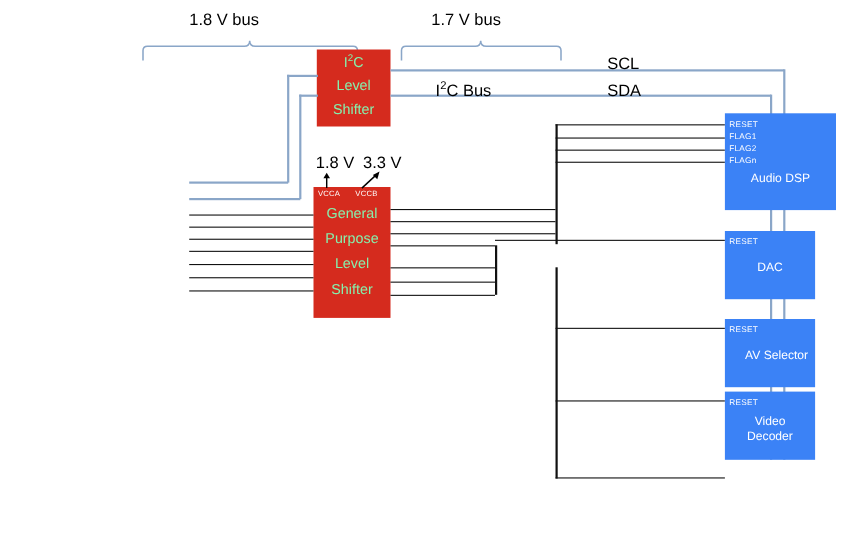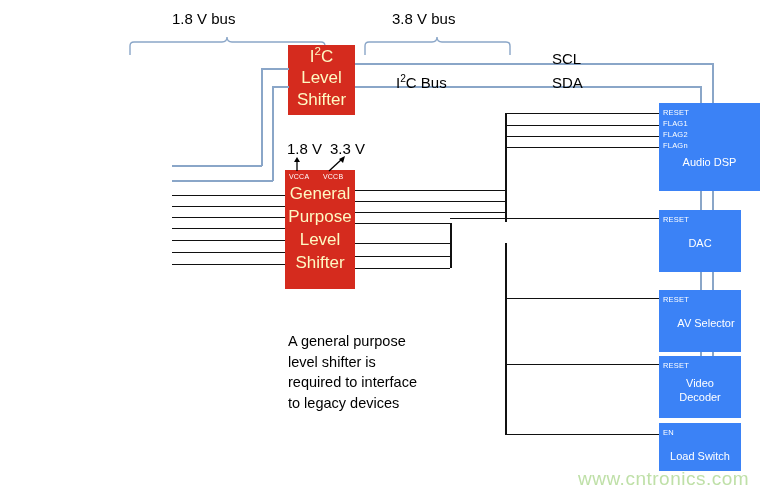--- a/index.html
+++ b/index.html
@@ -18,21 +18,21 @@
   .bh{height:1px;}
   .bv{width:1px;}
 
   .lbl{position:absolute;white-space:nowrap;color:#000;}
   .title-lbl{font-size:15px;}
   .sig-lbl{font-size:15px;}
 
   .dev-title{position:absolute;left:0;right:0;text-align:center;font-size:11px;color:#fff;}
   .pin{position:absolute;left:4px;font-size:7.5px;color:#ffffff;letter-spacing:.2px;}
 
-  .ls-text{position:absolute;left:0;right:0;text-align:center;font-size:17px;color:#fef9c3;line-height:19px;}
+  .ls-text{position:absolute;left:0;right:0;text-align:center;font-size:13px;color:#86efac;line-height:19px;}
   .vcc{position:absolute;font-size:7px;color:#ffffff;letter-spacing:.2px;}
 
   .proc-label{position:absolute;left:0;right:0;top:50%;transform:translateY(-50%);
               text-align:center;font-size:15px;color:#fff;}
 
   .note{position:absolute;font-size:14.5px;color:#000;line-height:20.5px;white-space:pre-line;}
 
   .watermark{position:absolute;font-size:19px;color:#bfe0a8;letter-spacing:.5px;
              font-family:"Liberation Sans",sans-serif;}
 
@@ -45,21 +45,21 @@
 <div id="stage">
 
   <svg class="bus-brace" style="left:128px;top:34px;" width="200" height="22" viewBox="0 0 200 22">
     <path d="M2,21 L2,12 Q2,8 6,8 L94,8 Q99,8 99,3 Q99,8 104,8 L193,8 Q197,8 197,12 L197,21" fill="none" stroke="#8aa6c8" stroke-width="1.4"></path>
   </svg>
   <svg class="bus-brace" style="left:363px;top:34px;" width="150" height="22" viewBox="0 0 150 22">
     <path d="M2,21 L2,12 Q2,8 6,8 L69,8 Q74,8 74,3 Q74,8 79,8 L143,8 Q147,8 147,12 L147,21" fill="none" stroke="#8aa6c8" stroke-width="1.4"></path>
   </svg>
 
   <div class="lbl title-lbl" style="left:172px;top:10px;">1.8 V bus</div>
-  <div class="lbl title-lbl" style="left:392px;top:10px;">3.8 V bus</div>
+  <div class="lbl title-lbl" style="left:392px;top:10px;">1.7 V bus</div>
 
 
   <div class="blk red-box" style="left:288px;top:45px;width:67px;height:70px;">
     <div class="ls-text" style="top:2px;">
       <span>I</span><span class="sup">2</span><span>C</span>
     </div>
     <div class="ls-text" style="top:23px;">Level</div>
     <div class="ls-text" style="top:45px;">Shifter</div>
   </div>
 
@@ -152,25 +152,16 @@
     <div class="pin" style="top:5px;">RESET</div>
     <div class="dev-title" style="top:27px;margin-left:12px;">AV Selector</div>
   </div>
 
   <div class="blk black-box" style="left:659px;top:356px;width:82px;height:62px;">
     <div class="pin" style="top:5px;">RESET</div>
     <div class="dev-title" style="top:21px;">Video</div>
     <div class="dev-title" style="top:35px;">Decoder</div>
   </div>
 
-  <div class="blk black-box" style="left:659px;top:423px;width:82px;height:48px;">
-    <div class="pin" style="top:5px;">EN</div>
-    <div class="dev-title" style="top:27px;">Load Switch</div>
-  </div>
 
-  <div class="note" style="left:288px;top:331px;width:220px;">A general purpose
-level shifter is
-required to interface
-to legacy devices</div>
 
-  <div class="watermark" style="left:578px;top:468px;">www.cntronics.com</div>
 
 </div>
 
 </body></html>

